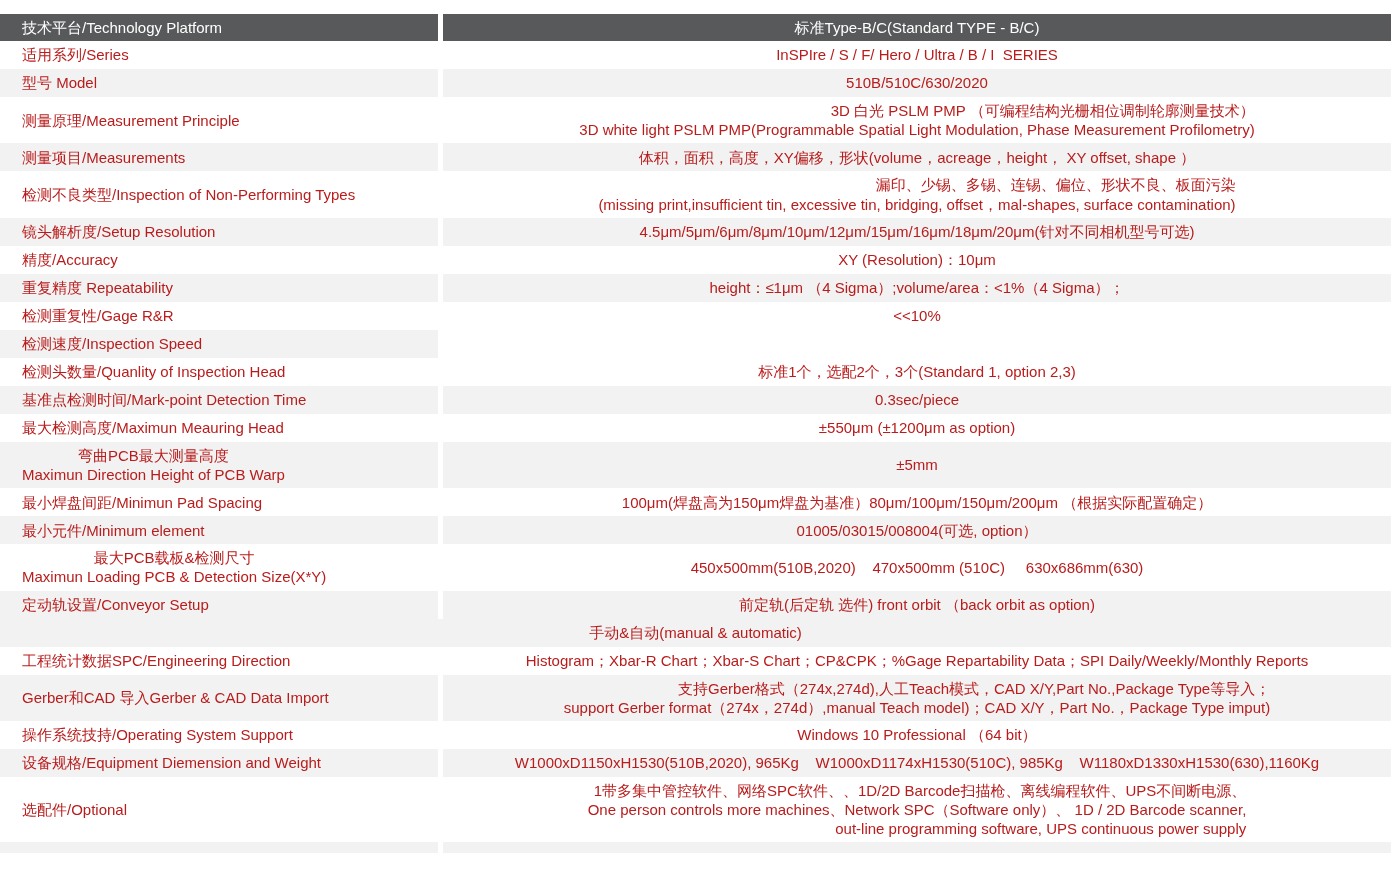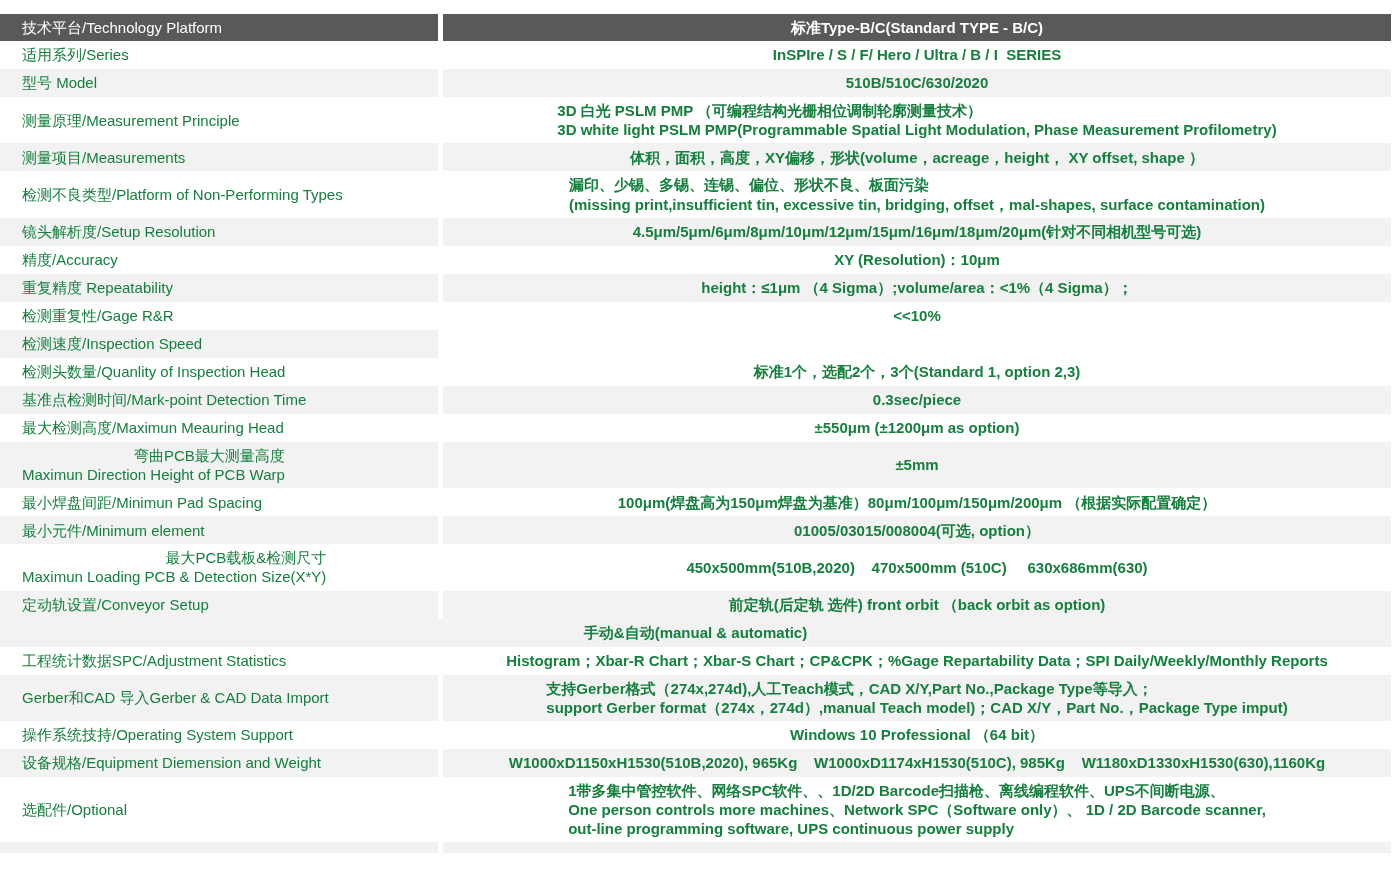--- a/index.html
+++ b/index.html
@@ -18,45 +18,44 @@
   .spec-table {
     margin: 14px 8px 0 0;
   }
   .row {
     display: flex;
     gap: 5px;
     margin-bottom: 0;
   }
   .cell {
     box-sizing: border-box;
-    color: #15803d;
+    color: #b91c1c;
     font-size: 15px;
     line-height: 1.28;
   }
   .label-cell {
     flex: 0 0 438px;
     width: 438px;
     padding: 4px 10px 4px 22px;
     display: flex;
     align-items: center;
     justify-content: flex-start;
-    text-align: right;
+    text-align: center;
     white-space: pre-line;
     min-height: 28px;
   }
   .value-cell {
     flex: 1;
     padding: 4px 14px;
     display: flex;
     align-items: center;
     justify-content: center;
-    text-align: left;
+    text-align: right;
     white-space: pre-wrap;
     min-height: 28px;
-    font-weight: bold;
   }
   .row.shaded .cell {
     background: #f2f2f2;
   }
   .row.header-row .cell {
     background: #58595b;
     color: #ffffff;
     min-height: 27px;
     padding-top: 2px;
     padding-bottom: 2px;
@@ -88,21 +87,21 @@
         <div class="row">
           <div class="cell label-cell">测量原理/Measurement Principle</div>
           <div class="cell value-cell">3D 白光 PSLM PMP （可编程结构光栅相位调制轮廓测量技术）
 3D white light PSLM PMP(Programmable Spatial Light Modulation, Phase Measurement Profilometry)</div>
         </div>
         <div class="row shaded">
           <div class="cell label-cell">测量项目/Measurements</div>
           <div class="cell value-cell">体积，面积，高度，XY偏移，形状(volume，acreage，height， XY offset, shape ）</div>
         </div>
         <div class="row">
-          <div class="cell label-cell">检测不良类型/Platform of Non-Performing Types</div>
+          <div class="cell label-cell">检测不良类型/Inspection of Non-Performing Types</div>
           <div class="cell value-cell">漏印、少锡、多锡、连锡、偏位、形状不良、板面污染
 (missing print,insufficient tin, excessive tin, bridging, offset，mal-shapes, surface contamination)</div>
         </div>
         <div class="row shaded">
           <div class="cell label-cell">镜头解析度/Setup Resolution</div>
           <div class="cell value-cell">4.5μm/5μm/6μm/8μm/10μm/12μm/15μm/16μm/18μm/20μm(针对不同相机型号可选)</div>
         </div>
         <div class="row">
           <div class="cell label-cell">精度/Accuracy</div>
           <div class="cell value-cell">XY (Resolution)：10μm</div>
@@ -149,21 +148,21 @@
           <div class="cell value-cell">450x500mm(510B,2020)    470x500mm (510C)     630x686mm(630)</div>
         </div>
         <div class="row shaded">
           <div class="cell label-cell">定动轨设置/Conveyor Setup</div>
           <div class="cell value-cell">前定轨(后定轨 选件) front orbit （back orbit as option)</div>
         </div>
         <div class="row shaded">
           <div class="cell value-cell">手动&amp;自动(manual &amp; automatic)</div>
         </div>
         <div class="row">
-          <div class="cell label-cell">工程统计数据SPC/Adjustment Statistics</div>
+          <div class="cell label-cell">工程统计数据SPC/Engineering Direction</div>
           <div class="cell value-cell">Histogram；Xbar-R Chart；Xbar-S Chart；CP&amp;CPK；%Gage Repartability Data；SPI Daily/Weekly/Monthly Reports</div>
         </div>
         <div class="row shaded">
           <div class="cell label-cell">Gerber和CAD 导入Gerber &amp; CAD Data Import</div>
           <div class="cell value-cell">支持Gerber格式（274x,274d),人工Teach模式，CAD X/Y,Part No.,Package Type等导入；
 support Gerber format（274x，274d）,manual Teach model)；CAD X/Y，Part No.，Package Type imput)</div>
         </div>
         <div class="row">
           <div class="cell label-cell">操作系统技持/Operating System Support</div>
           <div class="cell value-cell">Windows 10 Professional （64 bit）</div>

